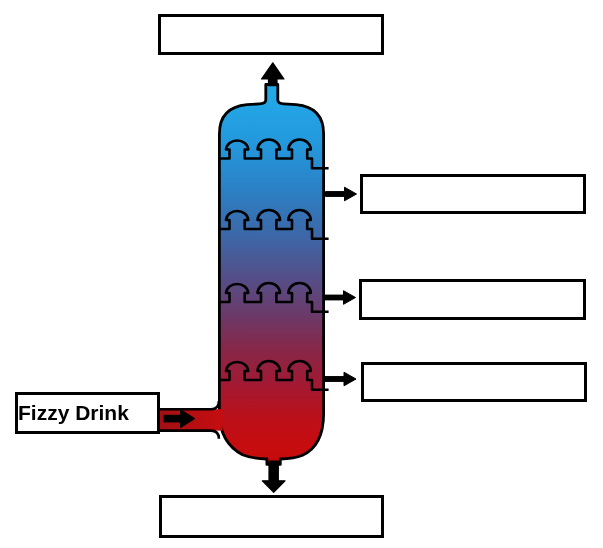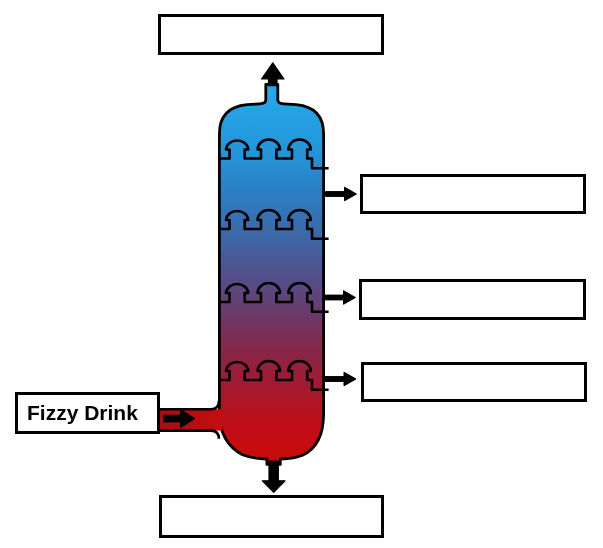--- a/index.html
+++ b/index.html
@@ -6,21 +6,21 @@
   .stage {
     position:relative; width:603px; height:548px; background:#ffffff;
     font-family:"Liberation Sans", sans-serif; overflow:hidden;
   }
   .stage svg { position:absolute; left:0; top:0; }
   .lblbox {
     position:absolute; box-sizing:border-box;
     background:#ffffff; border:3px solid #000000;
   }
   .feedbox {
-    display:flex; align-items:center; padding-left:9px;
+    display:flex; align-items:center; 
     font-weight:bold; font-size:21px; color:#000000; letter-spacing:0px;
   }
 </style>
 </head>
 <body>
 
 <div class="stage">
 
   <svg width="603" height="548" viewBox="0 0 603 548">
     <defs>

